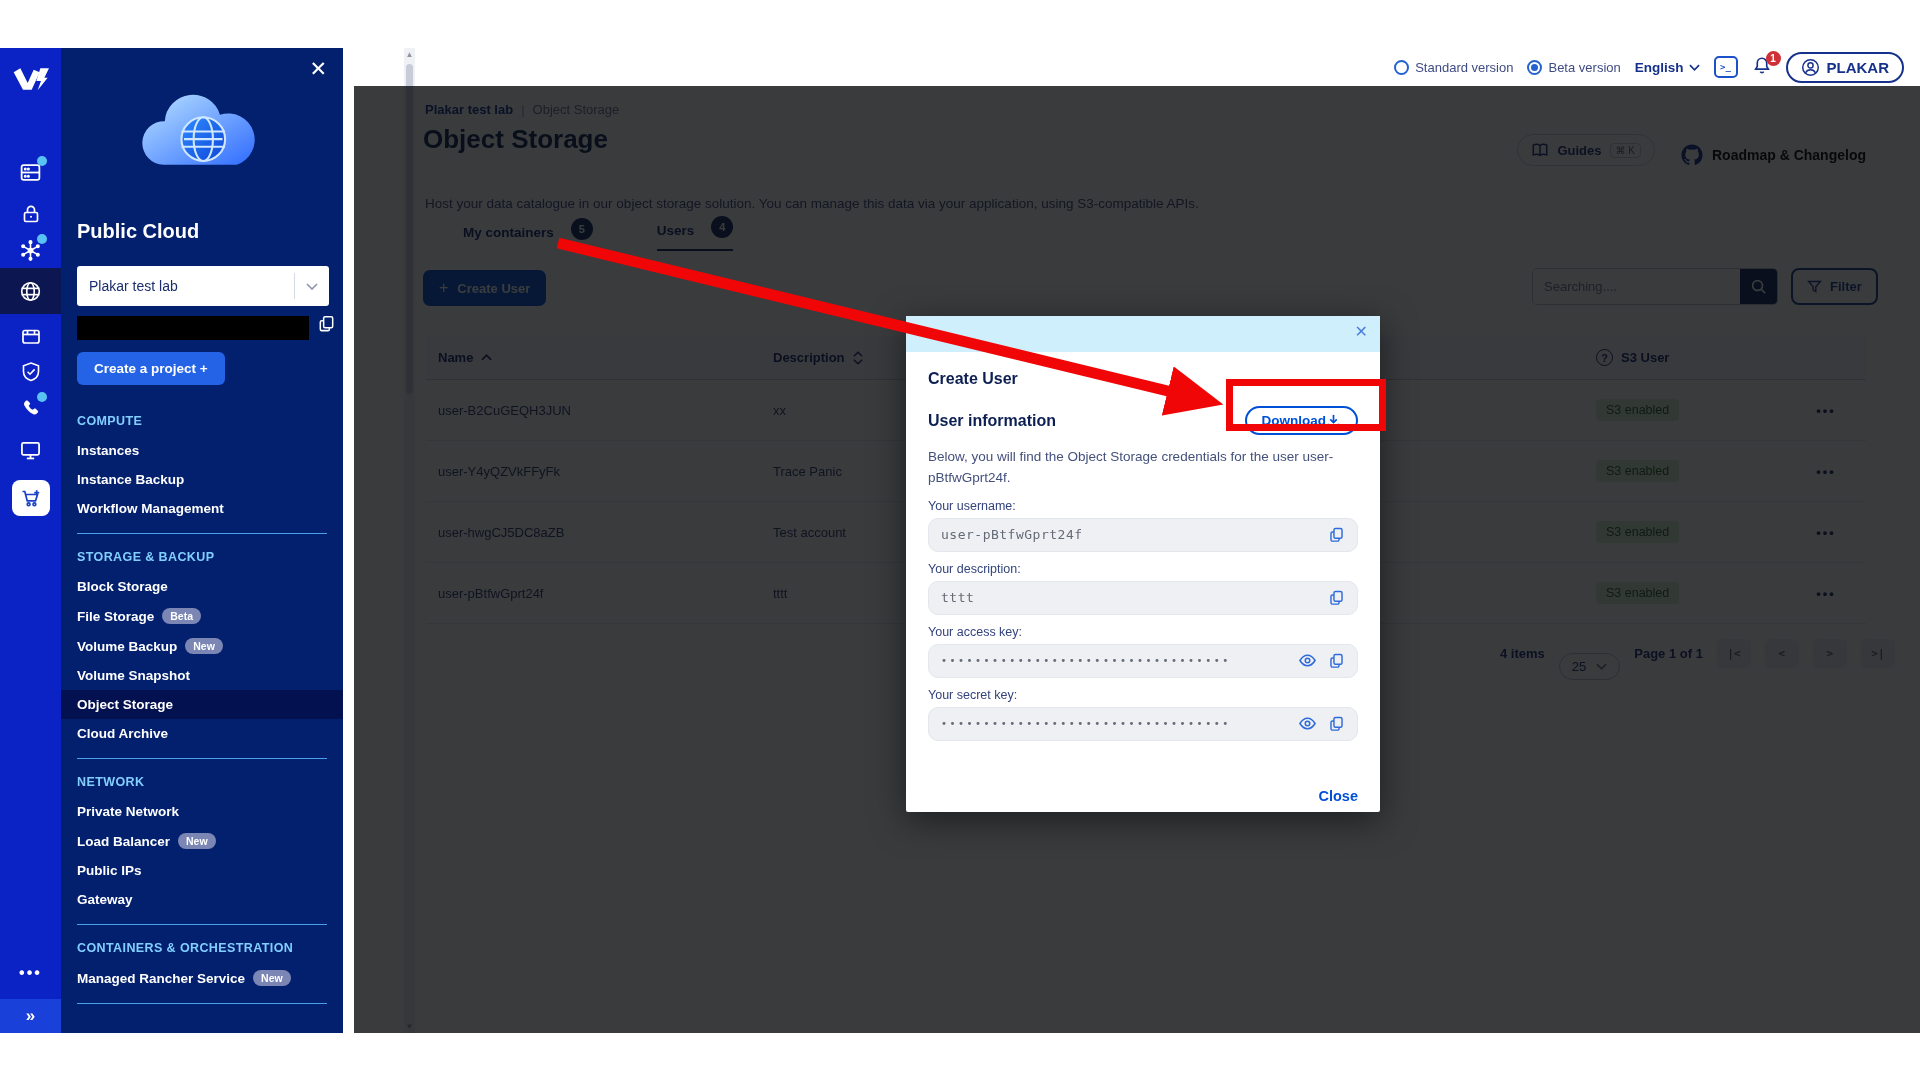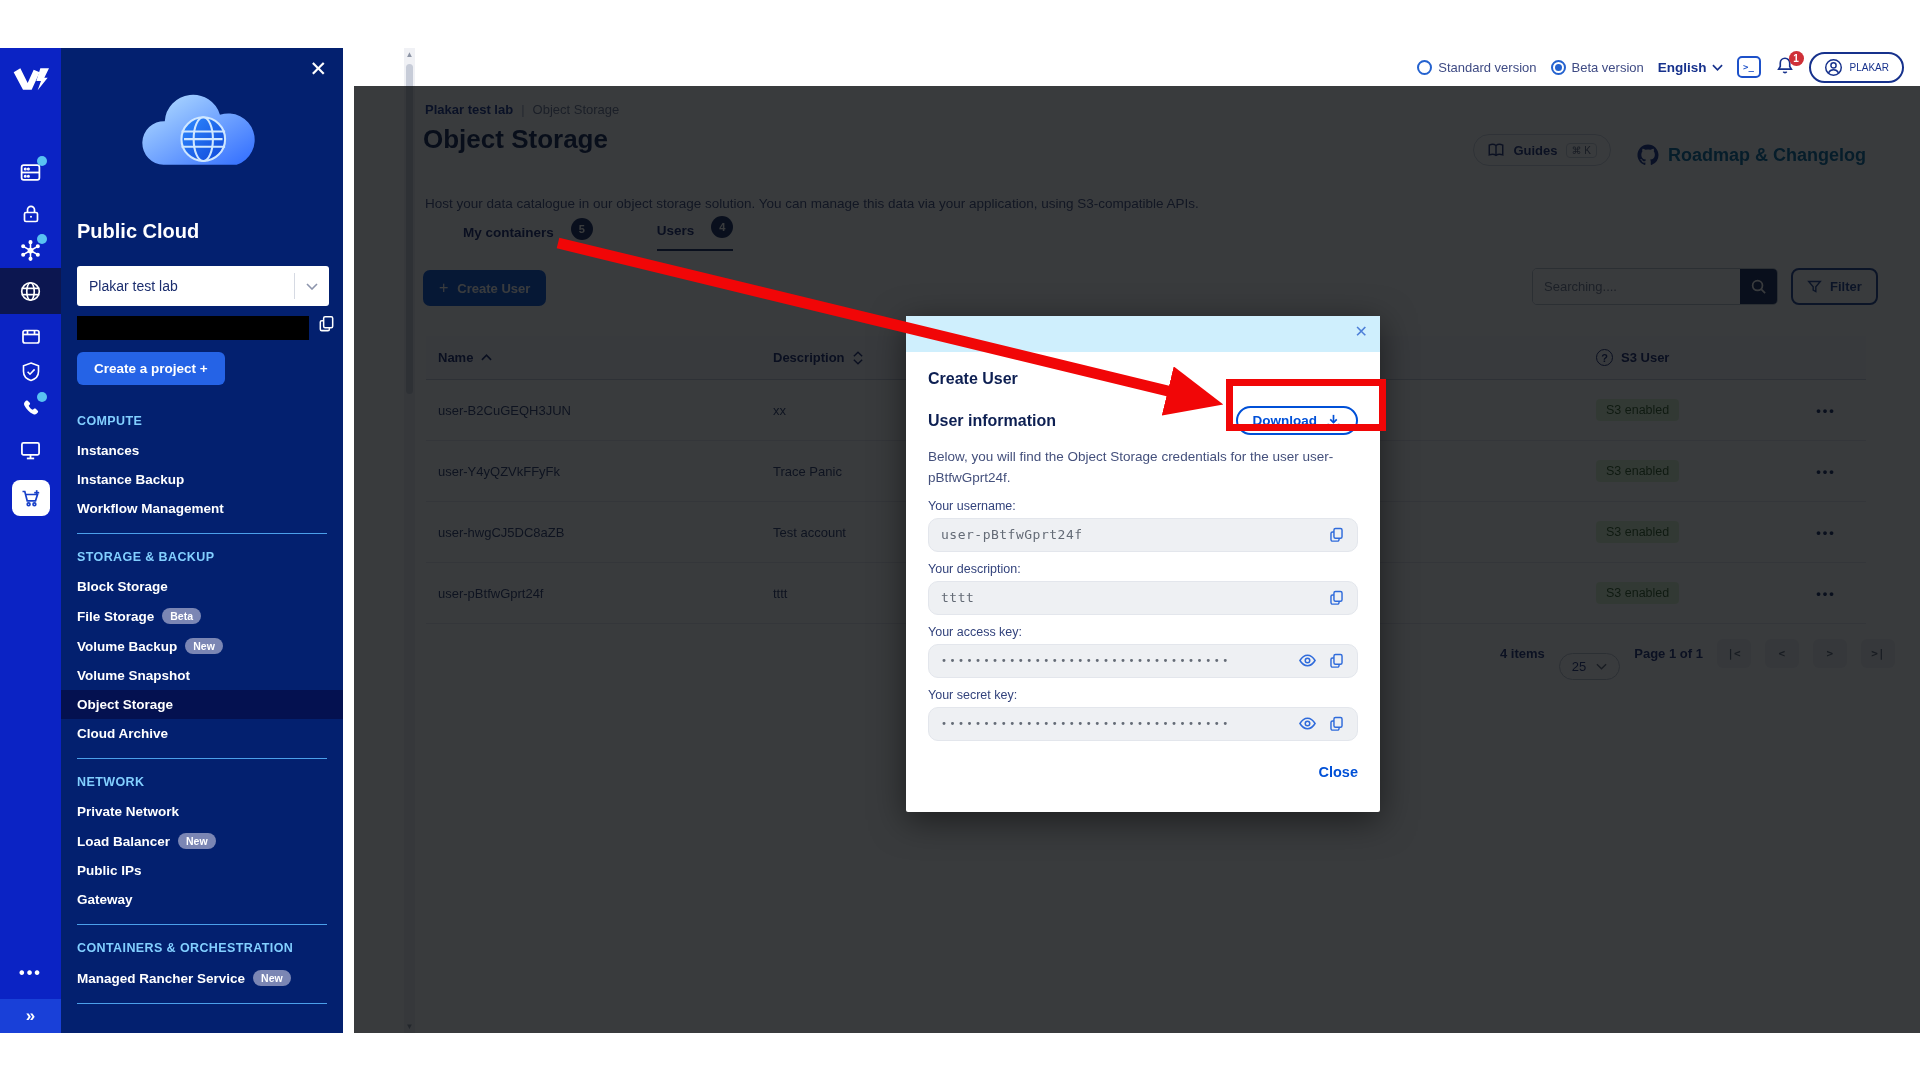--- a/index.html
+++ b/index.html
@@ -46,35 +46,35 @@
 
   
   .topbar { position:absolute; left:354px; top:0; width:1566px; height:38px; background:#fff; display:flex; align-items:center; justify-content:flex-end; gap:14px; padding-right:16px; z-index:5; }
   .radio { display:flex; align-items:center; gap:6px; cursor:pointer; color:#3f4b84; font-size:13px; }
   .radio .circ { width:15px; height:15px; border:2px solid #2462cf; border-radius:50%; background:#fff; display:flex; align-items:center; justify-content:center; }
   .radio .circ .in { width:7px; height:7px; border-radius:50%; background:#2462cf; }
   .lang { display:flex; align-items:center; gap:5px; color:#16318c; font-weight:bold; font-size:13.5px; cursor:pointer; }
   .term-ic { width:24px; height:22px; border:2px solid #1d51c9; border-radius:5px; color:#1d51c9; font-size:9px; font-weight:bold; display:flex; align-items:center; justify-content:center; cursor:pointer; font-family:"DejaVu Sans Mono", monospace;}
   .bell-wrap { position:relative; cursor:pointer; }
   .bell-badge { position:absolute; top:-4px; right:-9px; background:#cf3038; color:#fff; width:15px; height:15px; border-radius:50%; font-size:10px; font-weight:bold; display:flex; align-items:center; justify-content:center; }
-  .user-pill { display:flex; align-items:center; gap:7px; border:2px solid #16318c; border-radius:17px; padding:4px 13px; color:#16318c; font-weight:normal; font-size:10px; cursor:pointer; }
+  .user-pill { display:flex; align-items:center; gap:7px; border:2px solid #16318c; border-radius:17px; padding:4px 13px; color:#16318c; font-weight:bold; font-size:15px; cursor:pointer; }
 
   
   .content { position:absolute; left:354px; top:38px; width:1566px; height:947px; background:#fff; }
   .breadcrumb { position:absolute; left:71px; top:16px; font-size:13px; display:flex; gap:8px; align-items:center; }
   .bc-project { color:#16318c; font-weight:bold; cursor:pointer; }
   .bc-sep { color:#97a0ba; }
   .bc-current { color:#6b7594; }
   .page-title { position:absolute; left:69px; top:38px; font-size:26px; font-weight:bold; color:#0d1f52; }
   .page-desc { position:absolute; left:71px; top:94px; font-size:13.5px; color:#3c4a7e;margin-top:16px; }
   .guides-row { position:absolute; right:54px; top:48px; display:flex; align-items:flex-end; gap:26px; }
   .guides-btn { display:flex; align-items:center; gap:8px; border:1px solid #ccd2de; border-radius:18px; padding:7px 13px; cursor:pointer; }
   .guides-btn .lbl { color:#1d2e78; font-weight:bold; font-size:13px; }
   .kbd { border:1px solid #c9cfdb; border-radius:4px; color:#5a6380; font-size:10px; padding:1px 5px; }
-  .roadmap { display:flex; align-items:center; gap:9px; color:#0369a1; font-weight:bold; font-size:18px; cursor:pointer; }
+  .roadmap { display:flex; align-items:center; gap:9px; color:#000000; font-weight:bold; font-size:14px; cursor:pointer; }
 
   .tabs { position:absolute; left:85px; top:130px; display:flex; gap:40px; }
   .tab { display:flex; align-items:flex-end; gap:17px; padding-bottom:11px; cursor:pointer;margin-left:24px; }
   .tab .lbl { color:#14246e; font-weight:bold; font-size:13.5px; }
   .tab .cnt { background:#13265f; color:#fff; border-radius:50%; width:22px; height:22px; font-size:11px; font-weight:bold; display:flex; align-items:center; justify-content:center; }
   .tab.active { border-bottom:2px solid #13265f; }
 
   .toolbar-create { position:absolute; left:69px; top:184px; background:#0050d7; color:#fff; border:none; border-radius:7px; padding:9px 16px; font-size:13px; font-weight:bold; display:flex; align-items:center; gap:9px; cursor:pointer; }
   .search-wrap { position:absolute; left:1178px; top:182px; width:246px; height:37px; display:flex; border:1px solid #b9c0ce; border-radius:5px; overflow:hidden; background:#fff; }
   .search-wrap input { flex:1; border:none; outline:none; padding:0 11px; font-size:13px; color:#333; font-family:"Liberation Sans",sans-serif; }
@@ -99,28 +99,28 @@
 
   
   .dim { position:absolute; left:354px; top:38px; width:1566px; height:947px; background:rgba(8,10,13,0.8); z-index:40; }
   .modal { position:absolute; left:906px; top:268px; width:474px; height:496px; background:#fff; z-index:50; border-radius:2px; box-shadow:0 8px 34px rgba(0,0,0,.5); }
   .modal-strip { height:36px; background:#cfeffd; position:relative; }
   .modal-x { position:absolute; right:12px; top:8px; color:#4d7fd8; font-size:16px; cursor:pointer; line-height:1; }
   .modal-body { padding:14px 22px 0 22px; position:relative; height:460px; }
   .modal-title { font-size:16px; font-weight:bold; color:#0d1f52; margin-top:4px; }
   .modal-sec { display:flex; align-items:center; justify-content:space-between; margin-top:18px; }
   .modal-sec .h { font-size:16px; font-weight:bold; color:#0d1f52; }
-  .dl-btn { display:flex; align-items:center; gap:9px; border:2px solid #0050d7; border-radius:17px; padding:5px 15px; background:#fff; color:#0050d7; font-weight:bold; font-size:13.5px; cursor:pointer; }
+  .dl-btn { display:flex; align-items:center; border:2px solid #0050d7; border-radius:17px; padding:5px 15px; background:#fff; color:#0050d7; font-weight:bold; font-size:13.5px; cursor:pointer; }
   .modal-p { margin-top:12px; font-size:13.5px; color:#44507c; line-height:1.55; width:432px; }
   .f-label { font-size:12.5px; font-weight:normal; color:#33437c; margin:10px 0 5px 0; }
   .f-box { height:34px; background:#eef0f3; border:1px solid #e3e6ec; border-radius:10px; display:flex; align-items:center; padding:0 12px; gap:12px; }
   .f-val { flex:1; font-family:"DejaVu Sans Mono", monospace; font-size:13px; color:#646b76; letter-spacing:.5px; white-space:nowrap; overflow:hidden; }
   .f-val.masked { font-size:10px; letter-spacing:2.5px; }
   .f-ic { display:flex; align-items:center; cursor:pointer; }
-  .modal-close { position:absolute; right:22px; bottom:32px; color:#0050d7; font-weight:bold; font-size:14.5px; cursor:pointer; }
+  .modal-close { position:absolute; right:22px; bottom:8px; color:#0050d7; font-weight:bold; font-size:14.5px; cursor:pointer; }
 
   
   .anno-rect { position:absolute; left:1226px; top:331px; width:160px; height:52px; border:7px solid #f10607; z-index:60; pointer-events:none; }
   .anno-svg { position:absolute; left:0; top:0; width:1920px; height:1080px; z-index:70; pointer-events:none; }
 </style>
 </head>
 <body>
 
 <div class="app">
 

